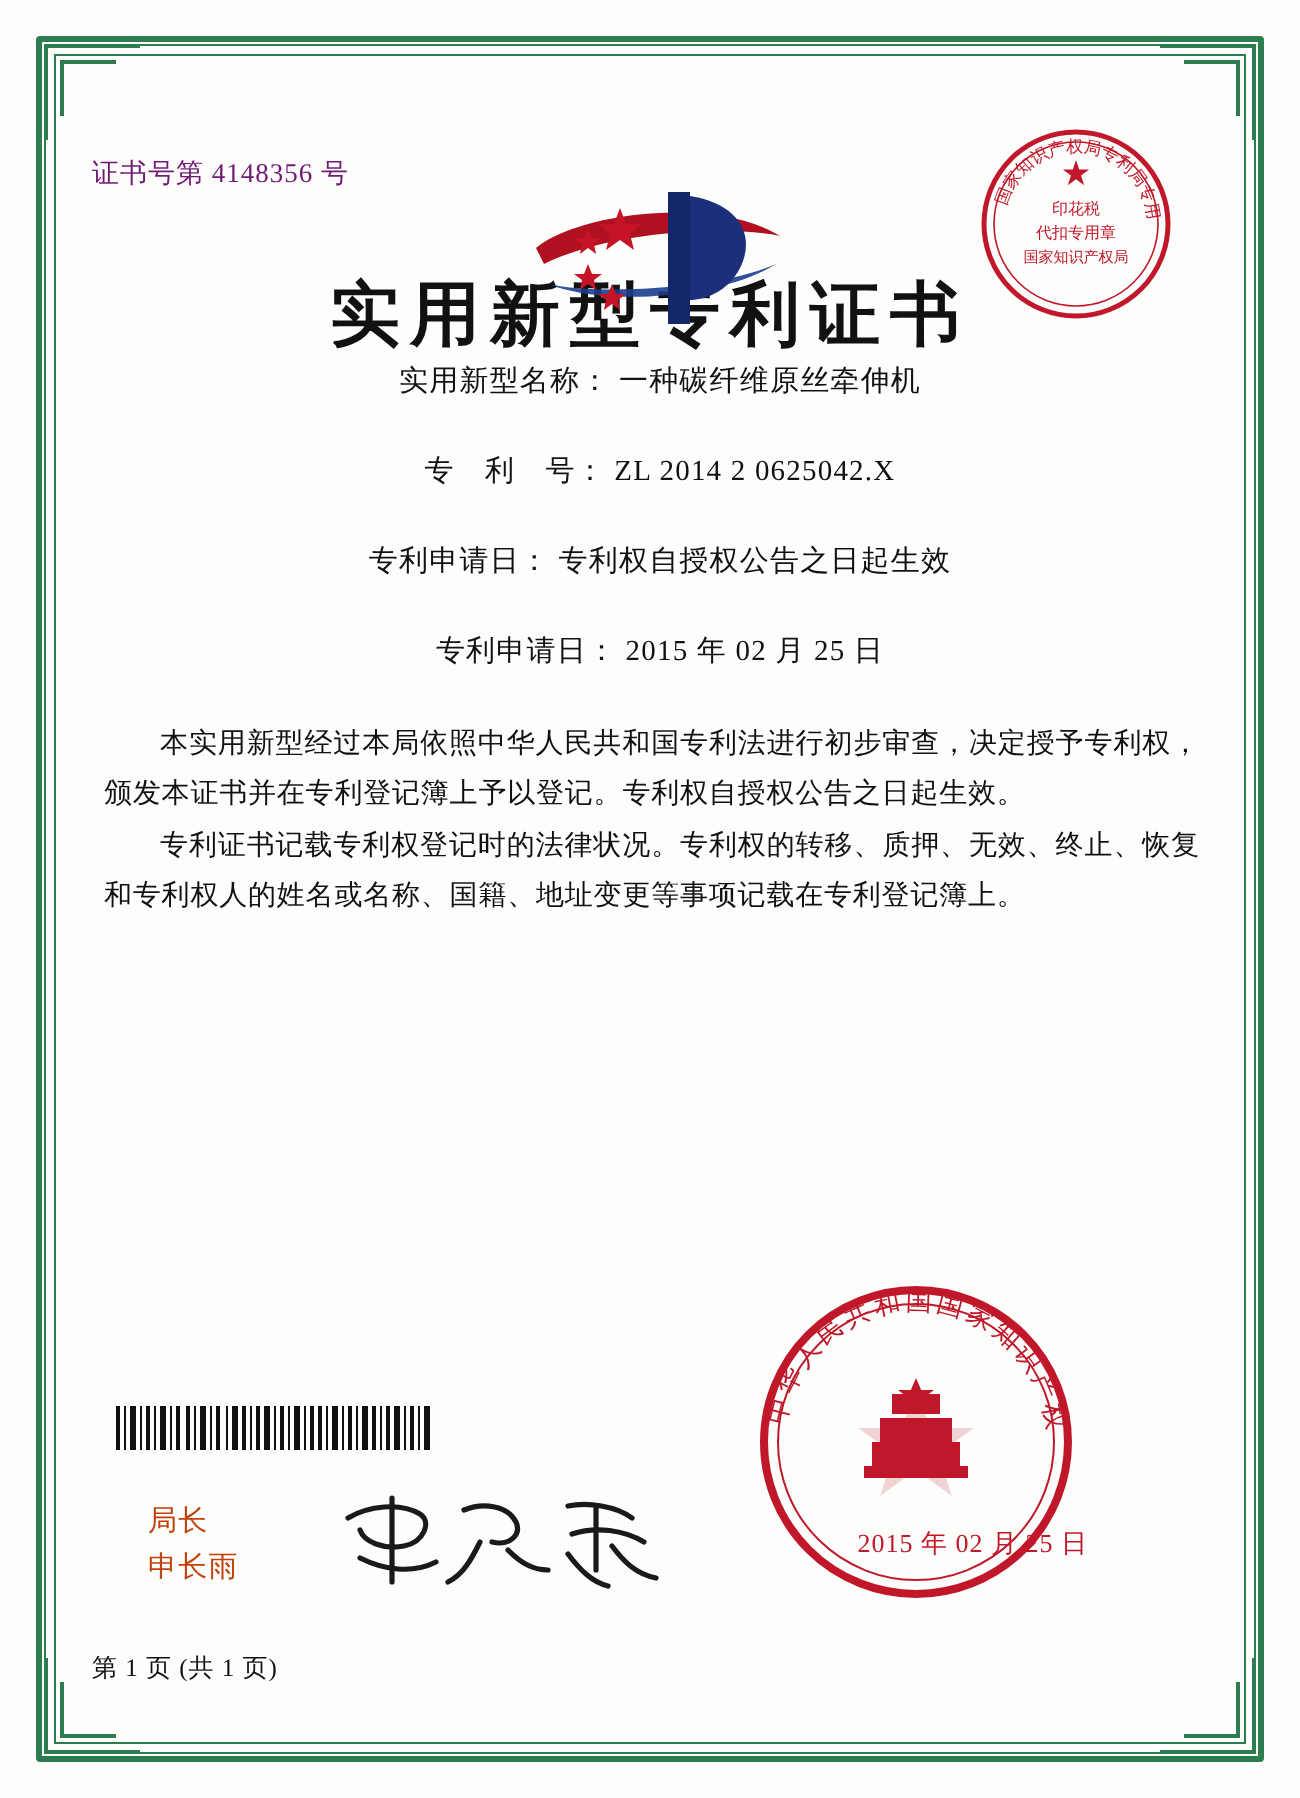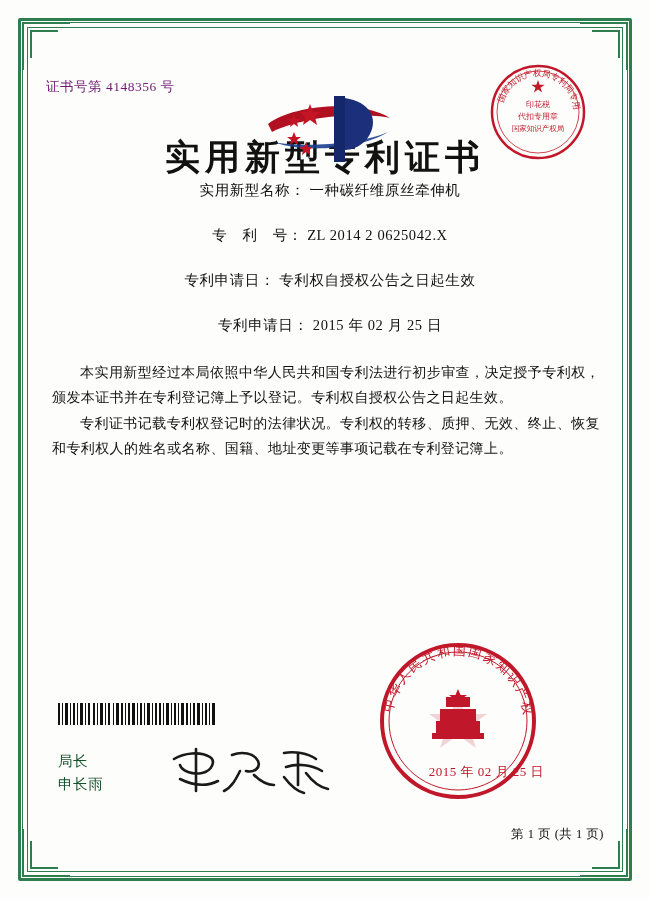--- a/index.html
+++ b/index.html
@@ -143,24 +143,24 @@
   .barcode {
     position: absolute;
     left: 12px;
     bottom: 128px;
     width: 158px;
     height: 22px;
   }
 
   .signature-block {
     position: absolute;
-    left: 12px;
+    left: 28px;
     bottom: 58px;
     font-size: 14.5px;
-    color: #14532d;
+    color: #c2410c;
     line-height: 1.55;
     letter-spacing: 0.6px;
   }
 
   .handwriting {
     position: absolute;
     left: 120px;
     bottom: 52px;
     width: 180px;
     height: 60px;
@@ -180,21 +180,21 @@
     font-size: 13px;
     color: #c0182a;
     letter-spacing: 0.5px;
   }
 
   .page-footer {
     position: absolute;
     left: 0;
     right: 0;
     bottom: 10px;
-    text-align: right;
+    text-align: left;
     font-size: 12.5px;
     color: #111;
     letter-spacing: 0.5px;
   }
 </style>
 </head>
 <body>
 
 <div class="page">
 

